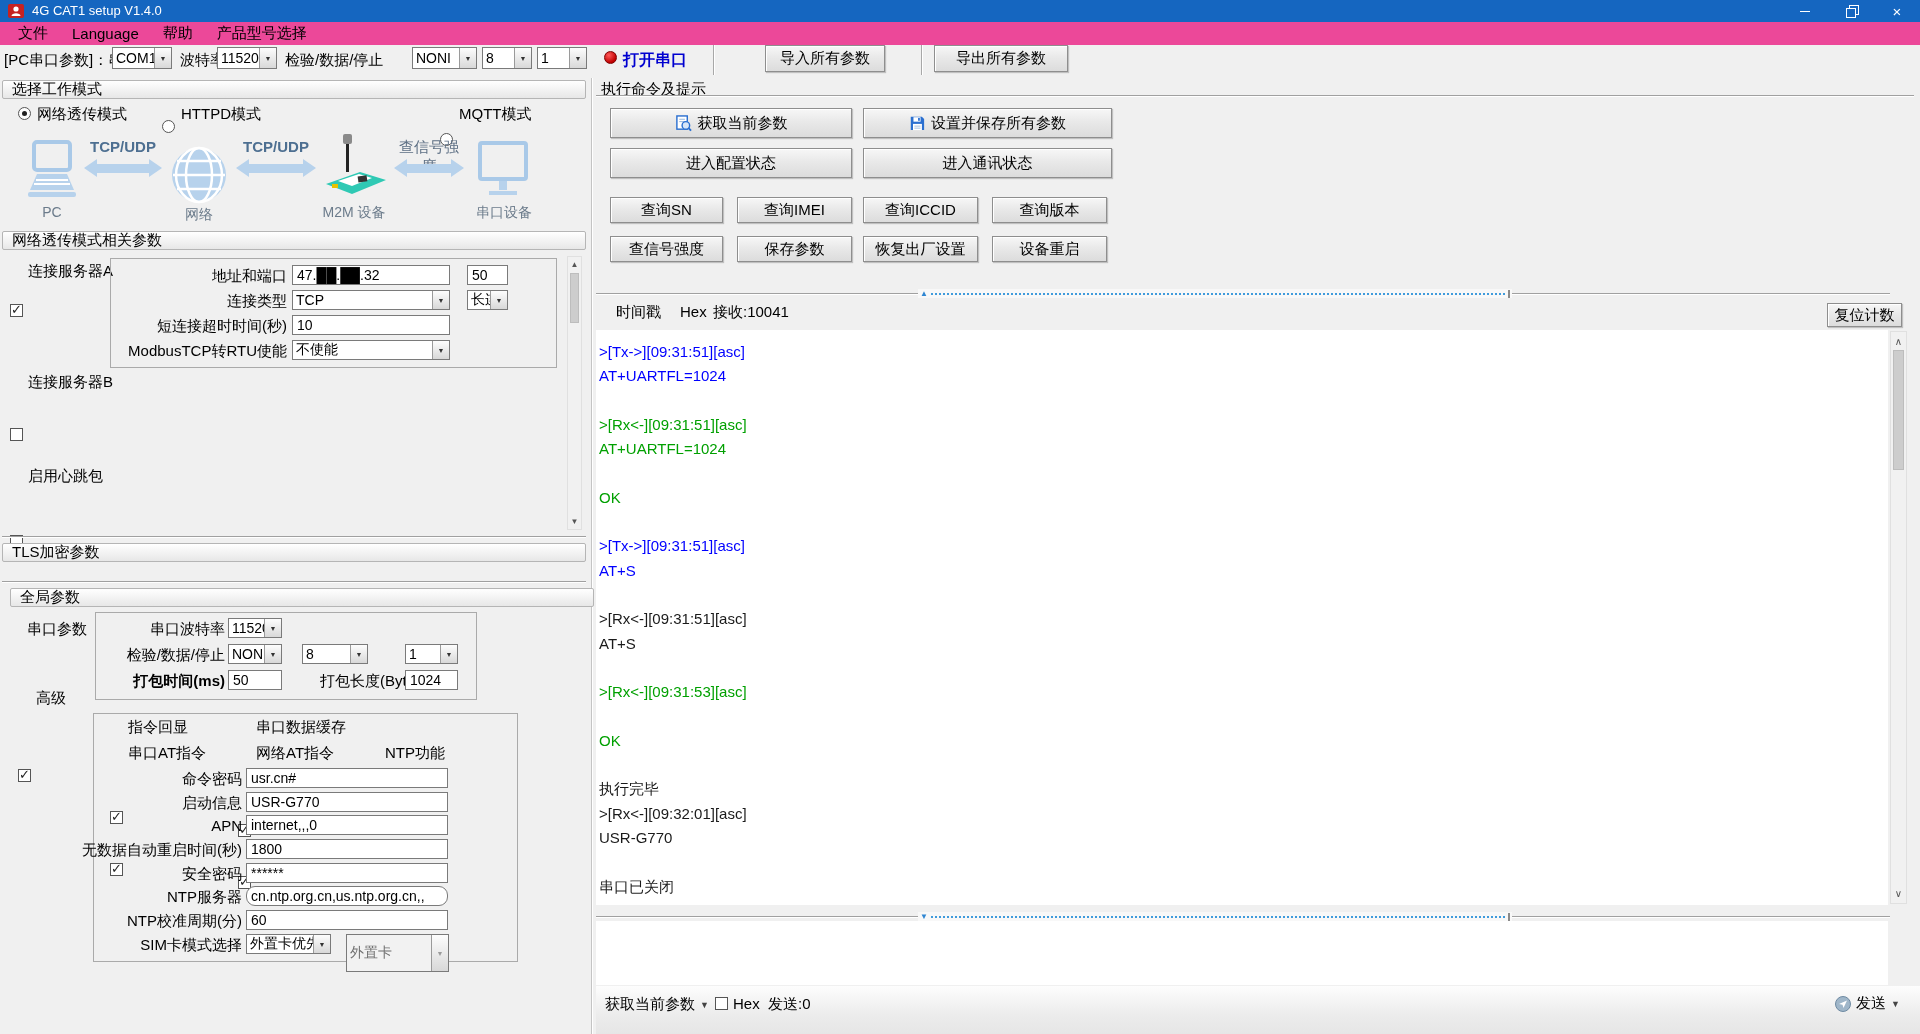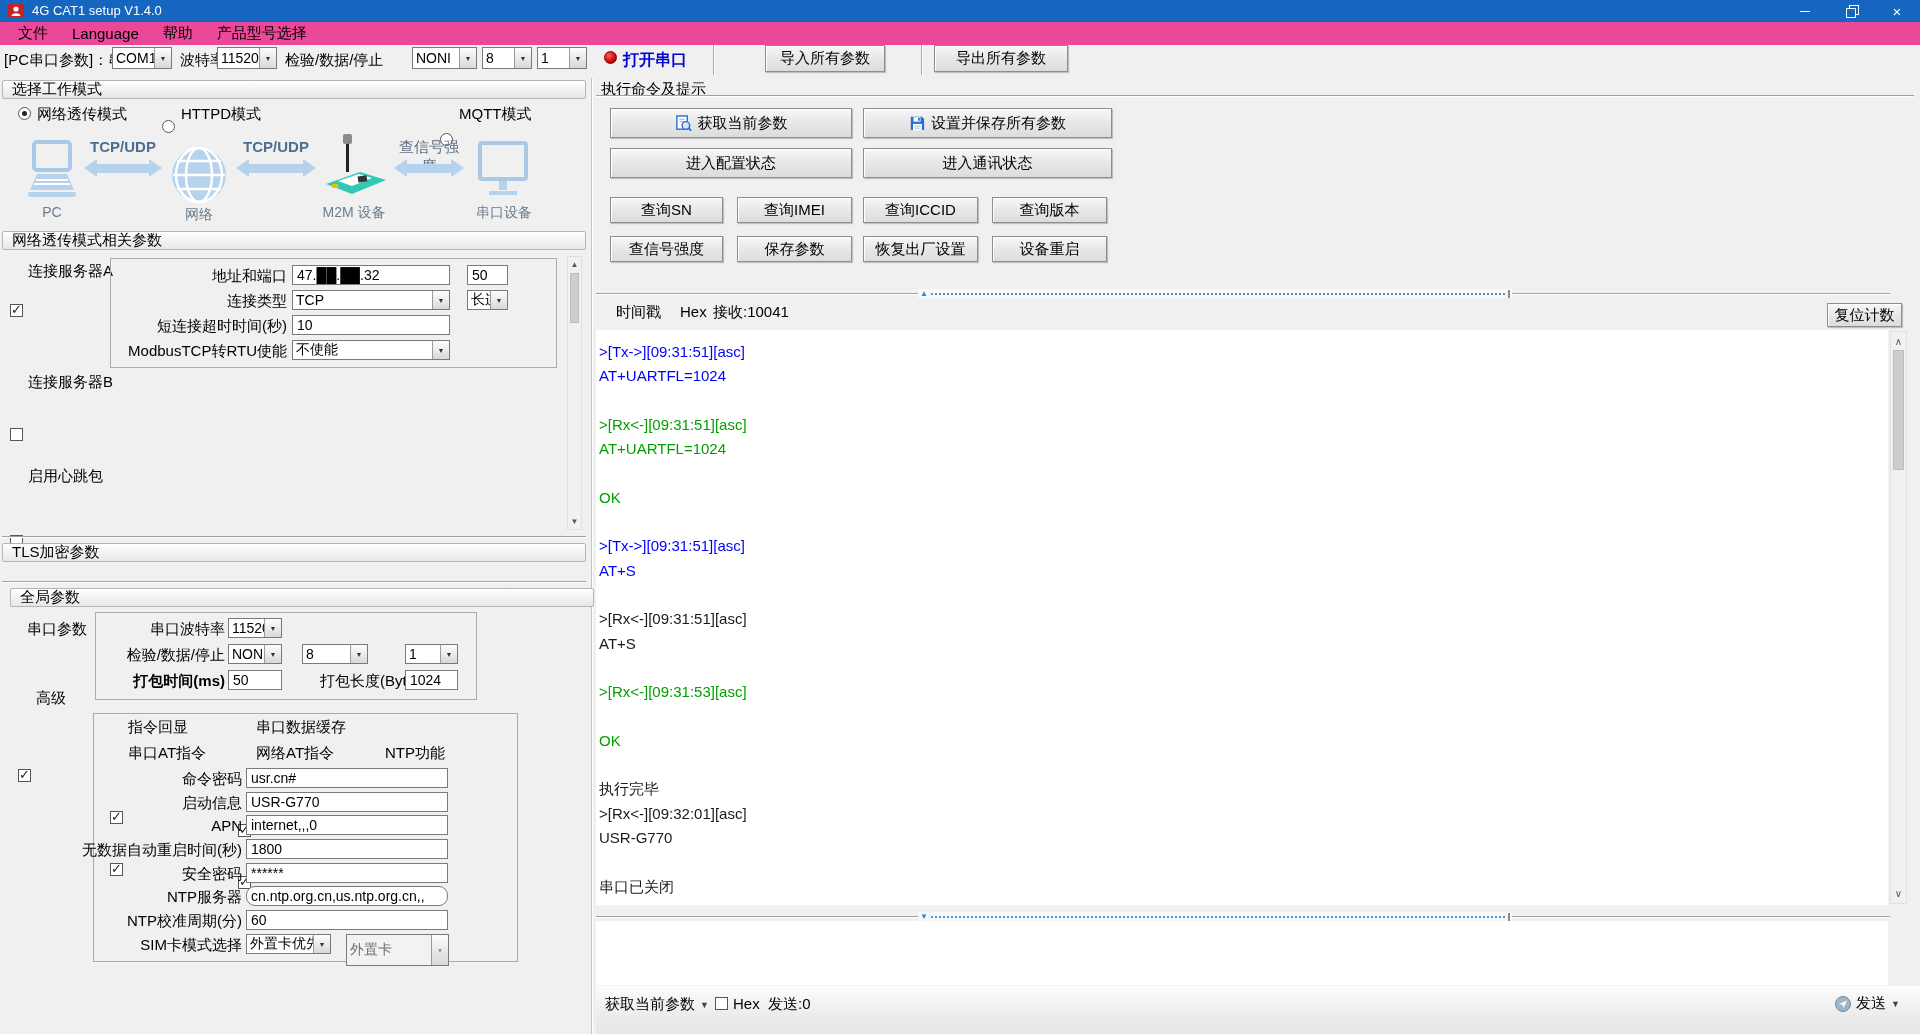--- a/index.html
+++ b/index.html
@@ -290,21 +290,21 @@
   <div class="abs rlbl" style="left:40px;top:888px;width:202px;">NTP服务器</div>
   <div class="abs tbx" style="left:246px;top:886px;width:202px;height:20px;border-radius:9px;">cn.ntp.org.cn,us.ntp.org.cn,,</div>
   <div class="abs rlbl" style="left:40px;top:912px;width:202px;">NTP校准周期(分)</div>
   <div class="abs tbx" style="left:246px;top:910px;width:202px;height:20px;">60</div>
 
   <div class="abs rlbl" style="left:40px;top:936px;width:202px;">SIM卡模式选择</div>
   <div class="abs combo" style="left:246px;top:934px;width:85px;height:20px;">
     <span class="cv">外置卡优先</span>
       <span class="ca">▼</span>
   </div>
-  <div class="abs combo disabled" style="left:346px;top:934px;width:103px;height:32px;">
+  <div class="abs combo disabled" style="left:346px;top:934px;width:103px;height:38px;">
     <span class="cv">外置卡</span>
       <span class="ca">▼</span>
   </div>
 
   <div class="abs lbl" style="left:601px;top:80px;">执行命令及提示</div>
   <div class="abs groove" style="left:596px;top:95px;width:1318px;"></div>
 
   <div class="abs btn" style="left:610px;top:108px;width:242px;height:30px;">
     <svg width="17" height="17" viewBox="0 0 18 18">
       <rect x="2" y="1" width="11" height="14" fill="#fff" stroke="#2a6fd0" stroke-width="1.5"></rect>

